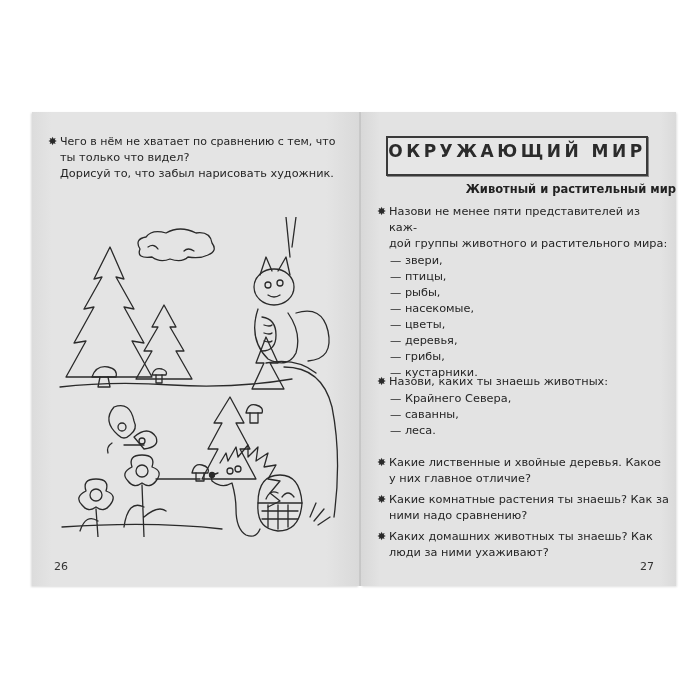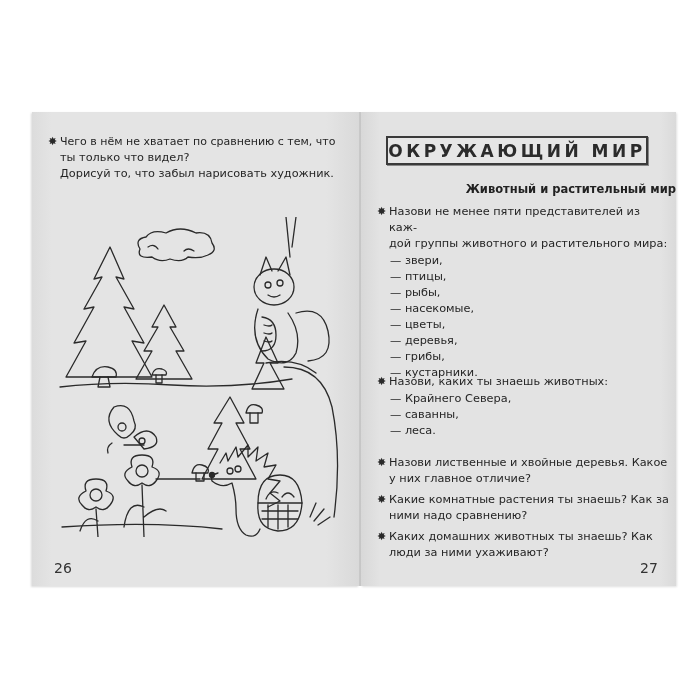--- a/index.html
+++ b/index.html
@@ -44,21 +44,21 @@
     }
     .task .star {
       position: absolute; left: -12px; top: 0;
       font-size: 11px;
       color: #2a2a2a;
     }
     .left-task { left: 28px; top: 22px; width: 292px; }
     .title-box {
       position: absolute;
       left: 25px; top: 24px;
-      width: 262px; height: 29px;
+      width: 262px; height: 40px;
       border: 2px solid #3a3a3a;
       box-shadow: 1px 1px 0 #888;
       background: #e6e6e6;
       box-sizing: border-box;
       text-align: center;
       font-family: "DejaVu Sans", sans-serif;
       font-weight: bold;
       font-size: 17px;
       letter-spacing: 3.5px;
       line-height: 26px;
@@ -70,21 +70,21 @@
       text-align: right;
       font-weight: bold;
       font-size: 11.5px;
       color: #222;
     }
     .rt { left: 28px; width: 280px; }
     .sub-list { list-style: none; margin: 1px; padding: 0 0 0 0; }
     .sub-list li { padding-left: 0; }
     .page-num {
       position: absolute;
-      font-size: 14px;
+      font-size: 11px;
       color: #333;
     }
     .illus {
       position: absolute; left: 20px; top: 105px;
       width: 290px; height: 320px;
     }
     .faint {
       position: absolute; color: #cfcfcf; font-size: 9px; line-height: 12px;
     }
   </style>
@@ -233,21 +233,21 @@
       <div>Назови, каких ты знаешь животных:</div>
       <ul class="sub-list">
         <li>— Крайнего Севера,</li>
         <li>— саванны,</li>
         <li>— леса.</li>
       </ul>
     </div>
 
     <div class="task rt" style="top:343px;">
       <span class="star">✸</span>
-      <div>Назови лиственные и хвойные деревья. Какое</div>
+      <div>Какие лиственные и хвойные деревья. Какое</div>
       <div>у них главное отличие?</div>
     </div>
 
     <div class="task rt" style="top:380px;">
       <span class="star">✸</span>
       <div>Какие комнатные растения ты знаешь? Как за</div>
       <div>ними надо сравнению?</div>
     </div>
 
     <div class="task rt" style="top:417px;">

